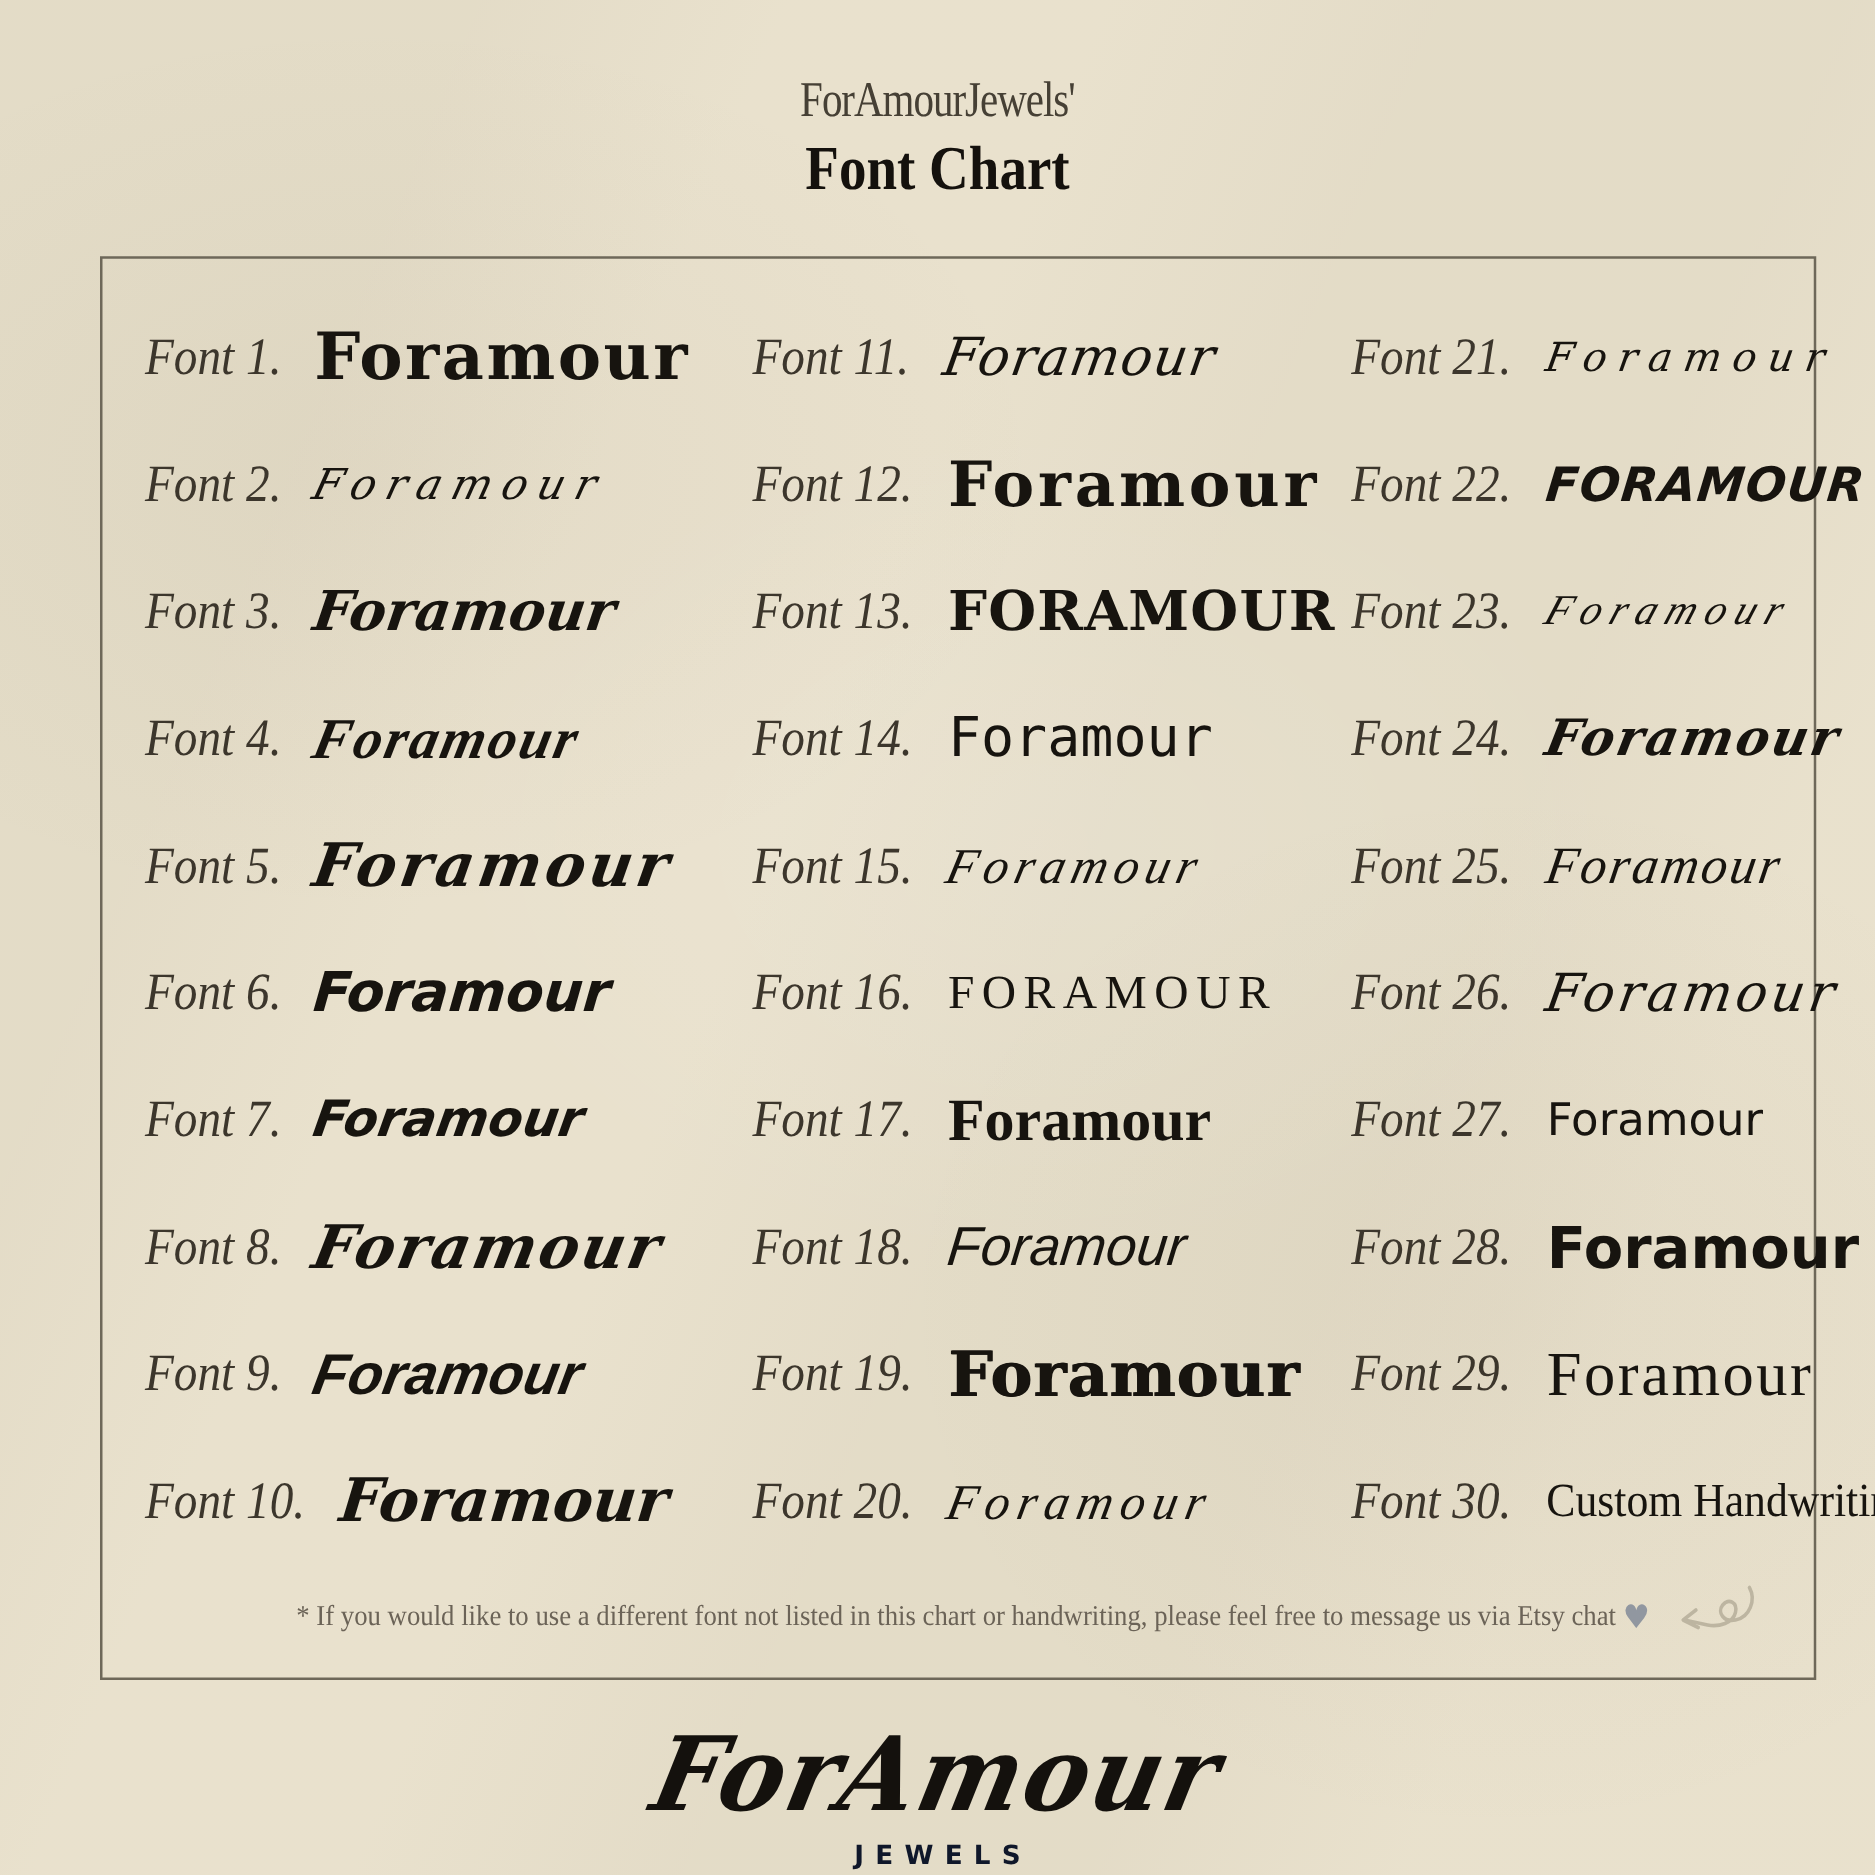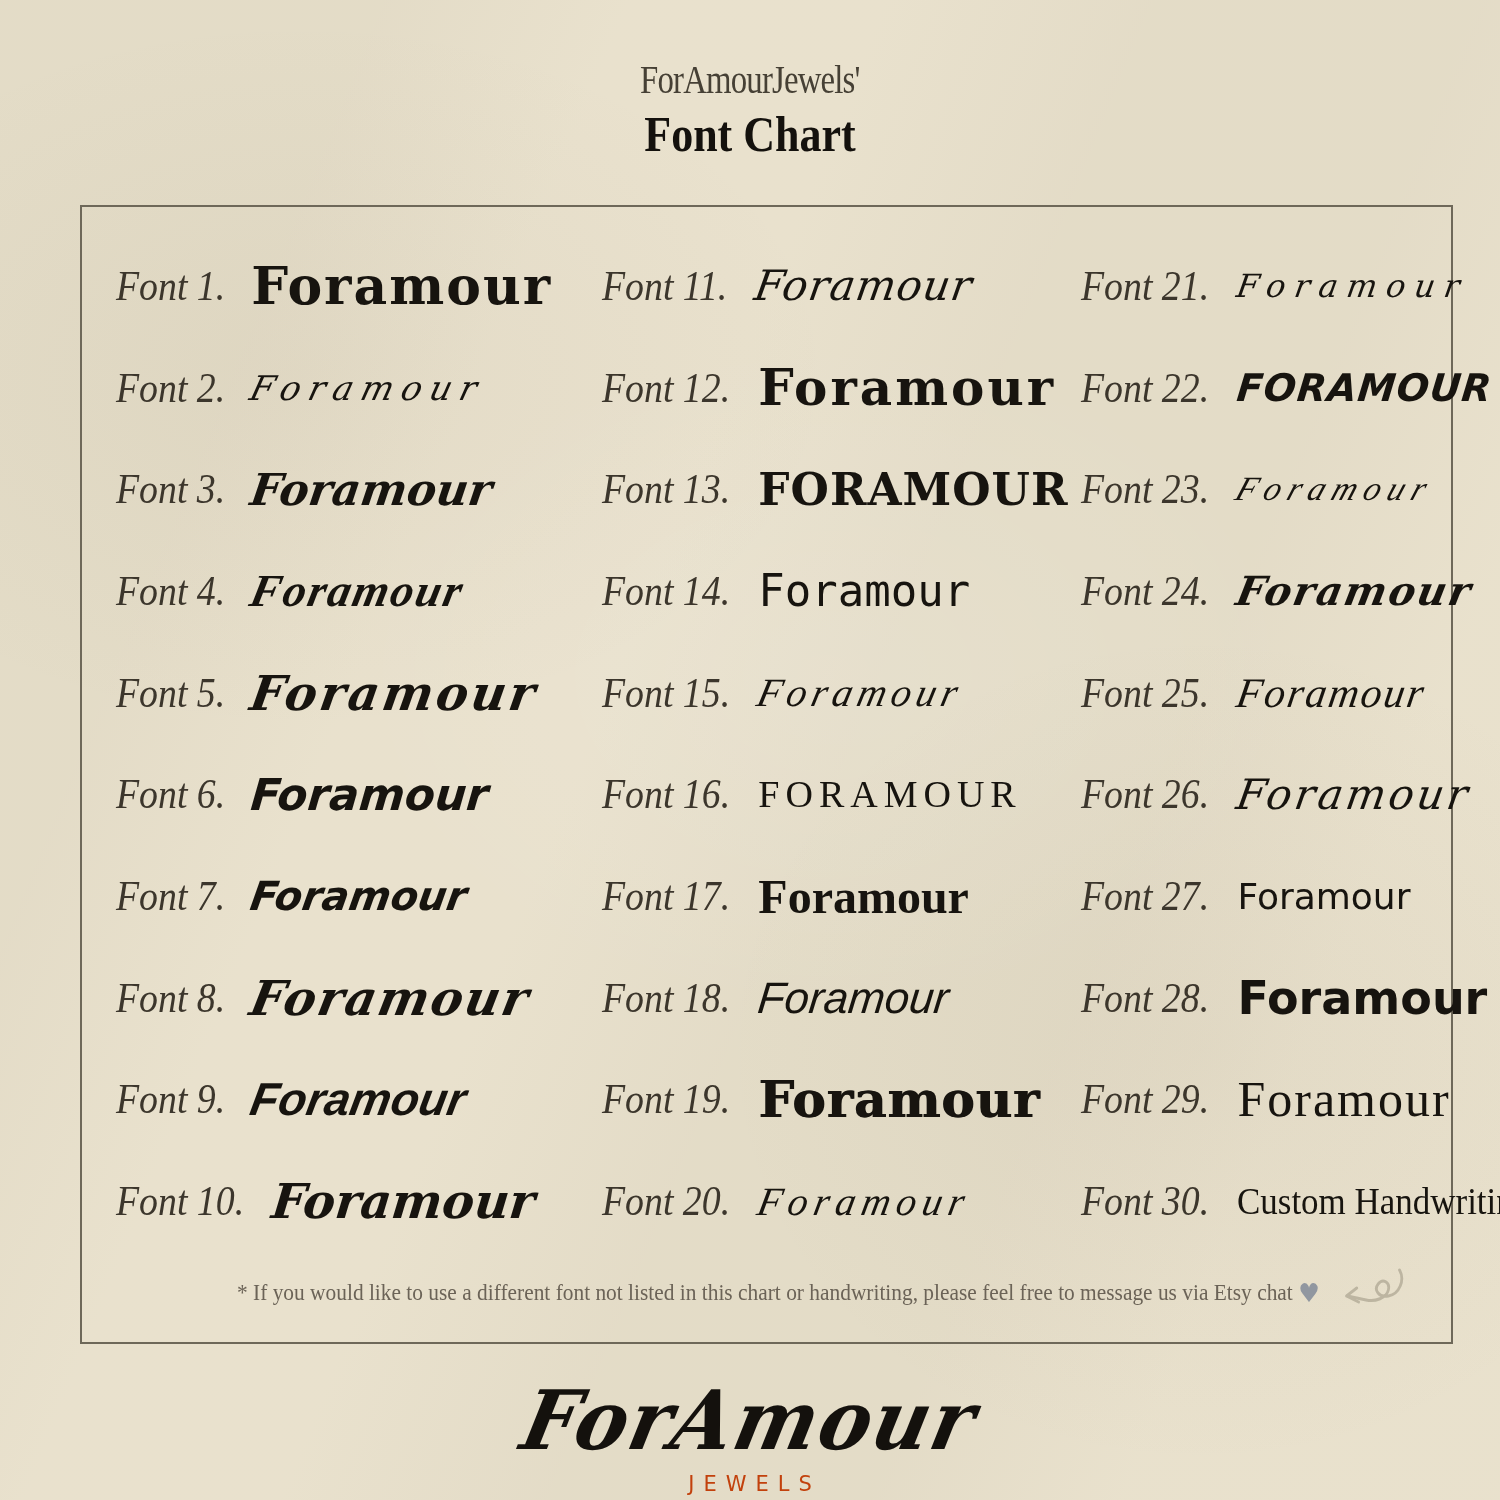--- a/index.html
+++ b/index.html
@@ -102,22 +102,22 @@
 
   
   .logo{position:absolute;left:0;top:1372px;width:100%;text-align:center;}
   .logo-script{
     font-family:"DejaVu Serif",serif;font-style:italic;font-weight:700;
     font-size:82px;color:#14110d;letter-spacing:2px;
     display:inline-block;transform:skewX(-12deg) scaleX(0.95);
   }
   .logo-sub{
     margin-top:4px;
-    font-family:"DejaVu Sans",sans-serif;font-weight:400;
-    font-size:21px;letter-spacing:9px;color:#c2410c;text-indent:9px;
+    font-family:"DejaVu Sans",sans-serif;font-weight:700;
+    font-size:21px;letter-spacing:9px;color:#0f172a;text-indent:9px;
   }
 </style>
 </head>
 <body>
 
 <div class="page">
 
   <div class="header">
     <span class="brand">ForAmourJewels'</span>
     <span class="title">Font Chart</span>

